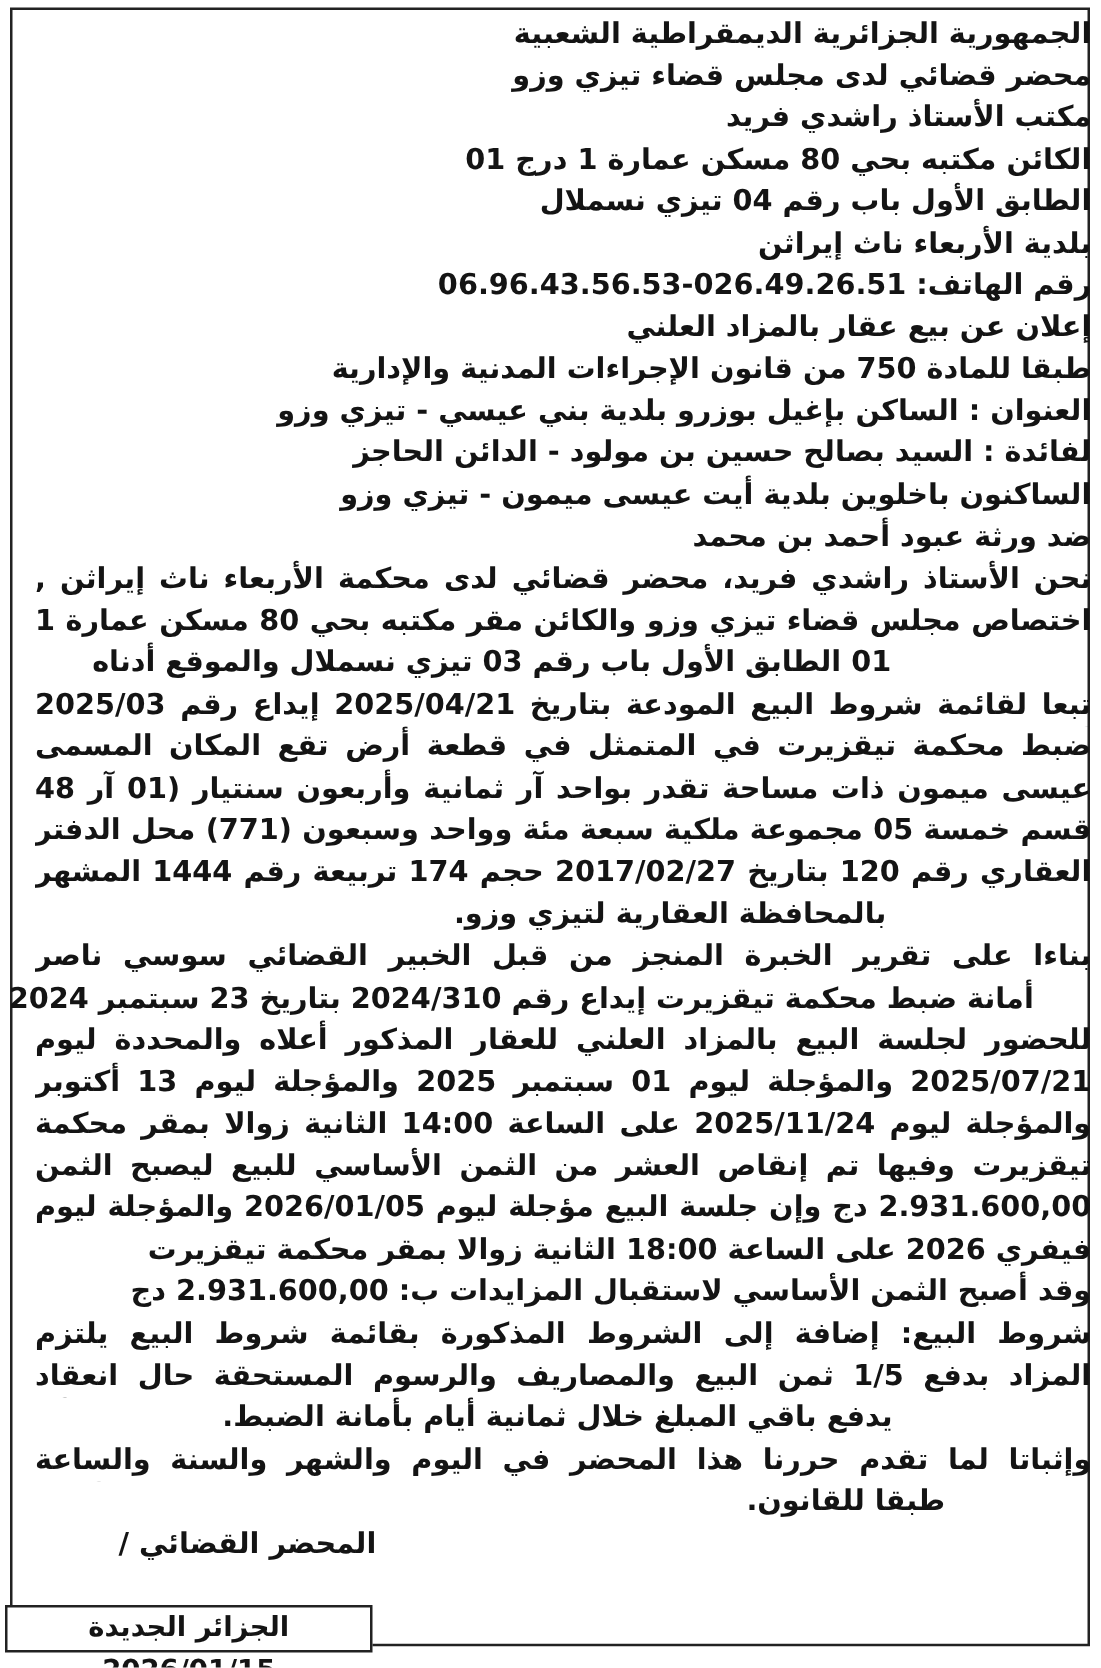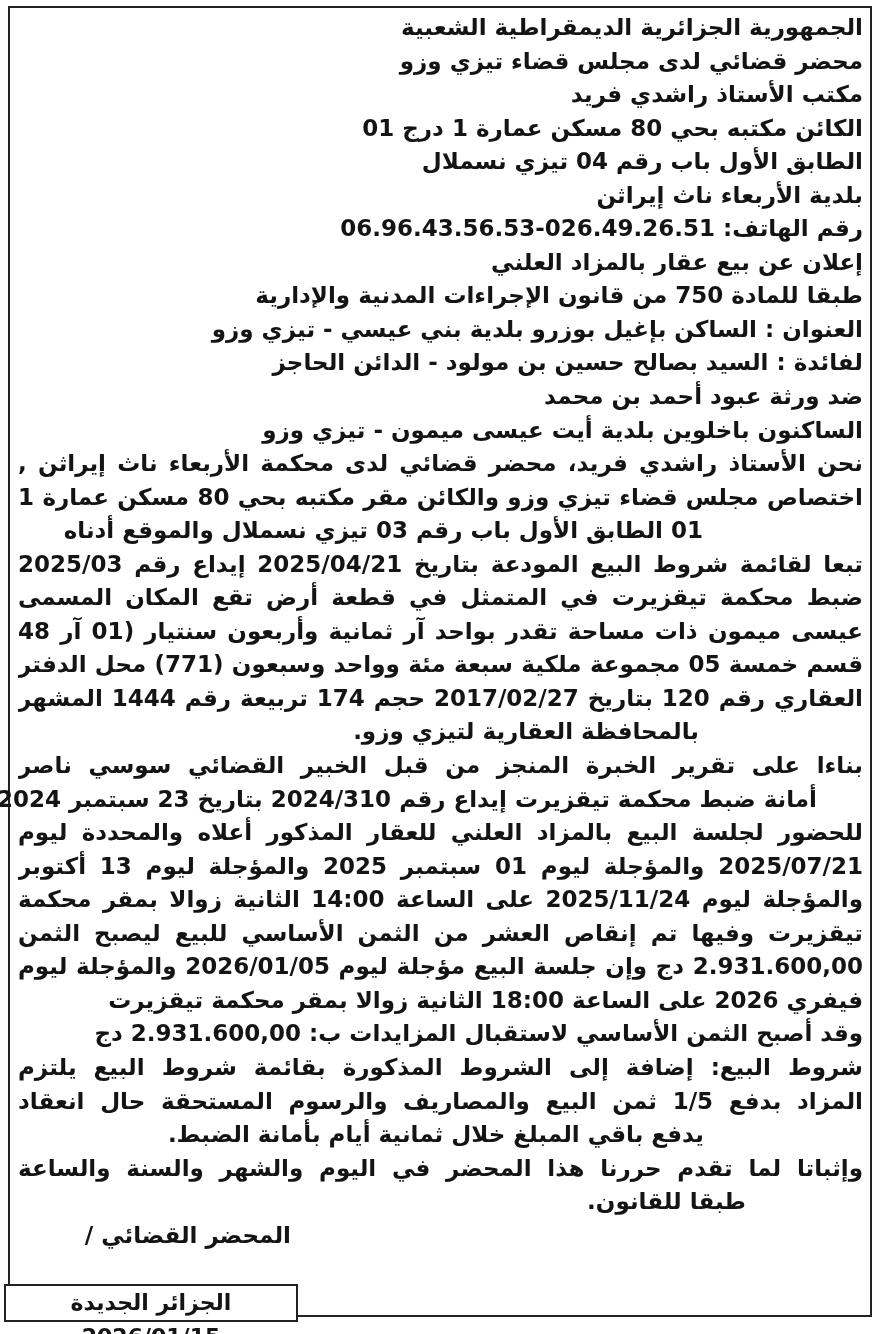--- a/index.html
+++ b/index.html
@@ -11,21 +11,21 @@
     font-family:"DejaVu Sans",sans-serif;
   }
   .frame{
     position:absolute;
     left:8px;top:6px;right:9px;bottom:17px;
     border:2px solid #222222;
     background:#ffffff;
   }
   .content{
     position:absolute;
-    left:18px;top:11px;width:845px;
+    left:28px;top:11px;width:845px;
     direction:rtl;
     color:#141414;
     font-weight:700;
     font-size:23px;
   }
   .line{
     height:33.55px;
     line-height:33.55px;
     white-space:nowrap;
     text-align:right;
@@ -70,22 +70,22 @@
     <div class="line">محضر قضائي لدى مجلس قضاء تيزي وزو</div>
     <div class="line">مكتب الأستاذ راشدي فريد</div>
     <div class="line">الكائن مكتبه بحي 80 مسكن عمارة 1 درج 01</div>
     <div class="line">الطابق الأول باب رقم 04 تيزي نسملال</div>
     <div class="line">بلدية الأربعاء ناث إيراثن</div>
     <div class="line">رقم الهاتف: 026.49.26.51-06.96.43.56.53</div>
     <div class="line">إعلان عن بيع عقار بالمزاد العلني</div>
     <div class="line">طبقا للمادة 750 من قانون الإجراءات المدنية والإدارية</div>
     <div class="line">العنوان : الساكن بإغيل بوزرو بلدية بني عيسي - تيزي وزو</div>
     <div class="line">لفائدة : السيد بصالح حسين بن مولود - الدائن الحاجز</div>
+    <div class="line">الساكنون باخلوين بلدية أيت عيسى ميمون - تيزي وزو</div>
     <div class="line">ضد ورثة عبود أحمد بن محمد</div>
-    <div class="line">الساكنون باخلوين بلدية أيت عيسى ميمون - تيزي وزو</div>
     <div class="line justify">نحن الأستاذ راشدي فريد، محضر قضائي لدى محكمة الأربعاء ناث إيراثن ,</div>
     <div class="line justify">اختصاص مجلس قضاء تيزي وزو والكائن مقر مكتبه بحي 80 مسكن عمارة 1 درج</div>
     <div class="line" style="padding-left: 0px; padding-right: 160px;">01 الطابق الأول باب رقم 03 تيزي نسملال والموقع أدناه</div>
     <div class="line justify">تبعا لقائمة شروط البيع المودعة بتاريخ 2025/04/21 إيداع رقم 2025/03 أمانة</div>
     <div class="line justify">ضبط محكمة تيقزيرت في المتمثل في قطعة أرض تقع المكان المسمى امليل بلدية ايت</div>
     <div class="line justify">عيسى ميمون ذات مساحة تقدر بواحد آر ثمانية وأربعون سنتيار (01 آر 48 سنتيار)</div>
     <div class="line justify">قسم خمسة 05 مجموعة ملكية سبعة مئة وواحد وسبعون (771) محل الدفتر</div>
     <div class="line justify">العقاري رقم 120 بتاريخ 2017/02/27 حجم 174 تربيعة رقم 1444 المشهر</div>
     <div class="line" style="padding-left: 0px; padding-right: 164px;">بالمحافظة العقارية لتيزي وزو.</div>
     <div class="line justify">بناءا على تقرير الخبرة المنجز من قبل الخبير القضائي سوسي ناصر والمودع لدى</div>

